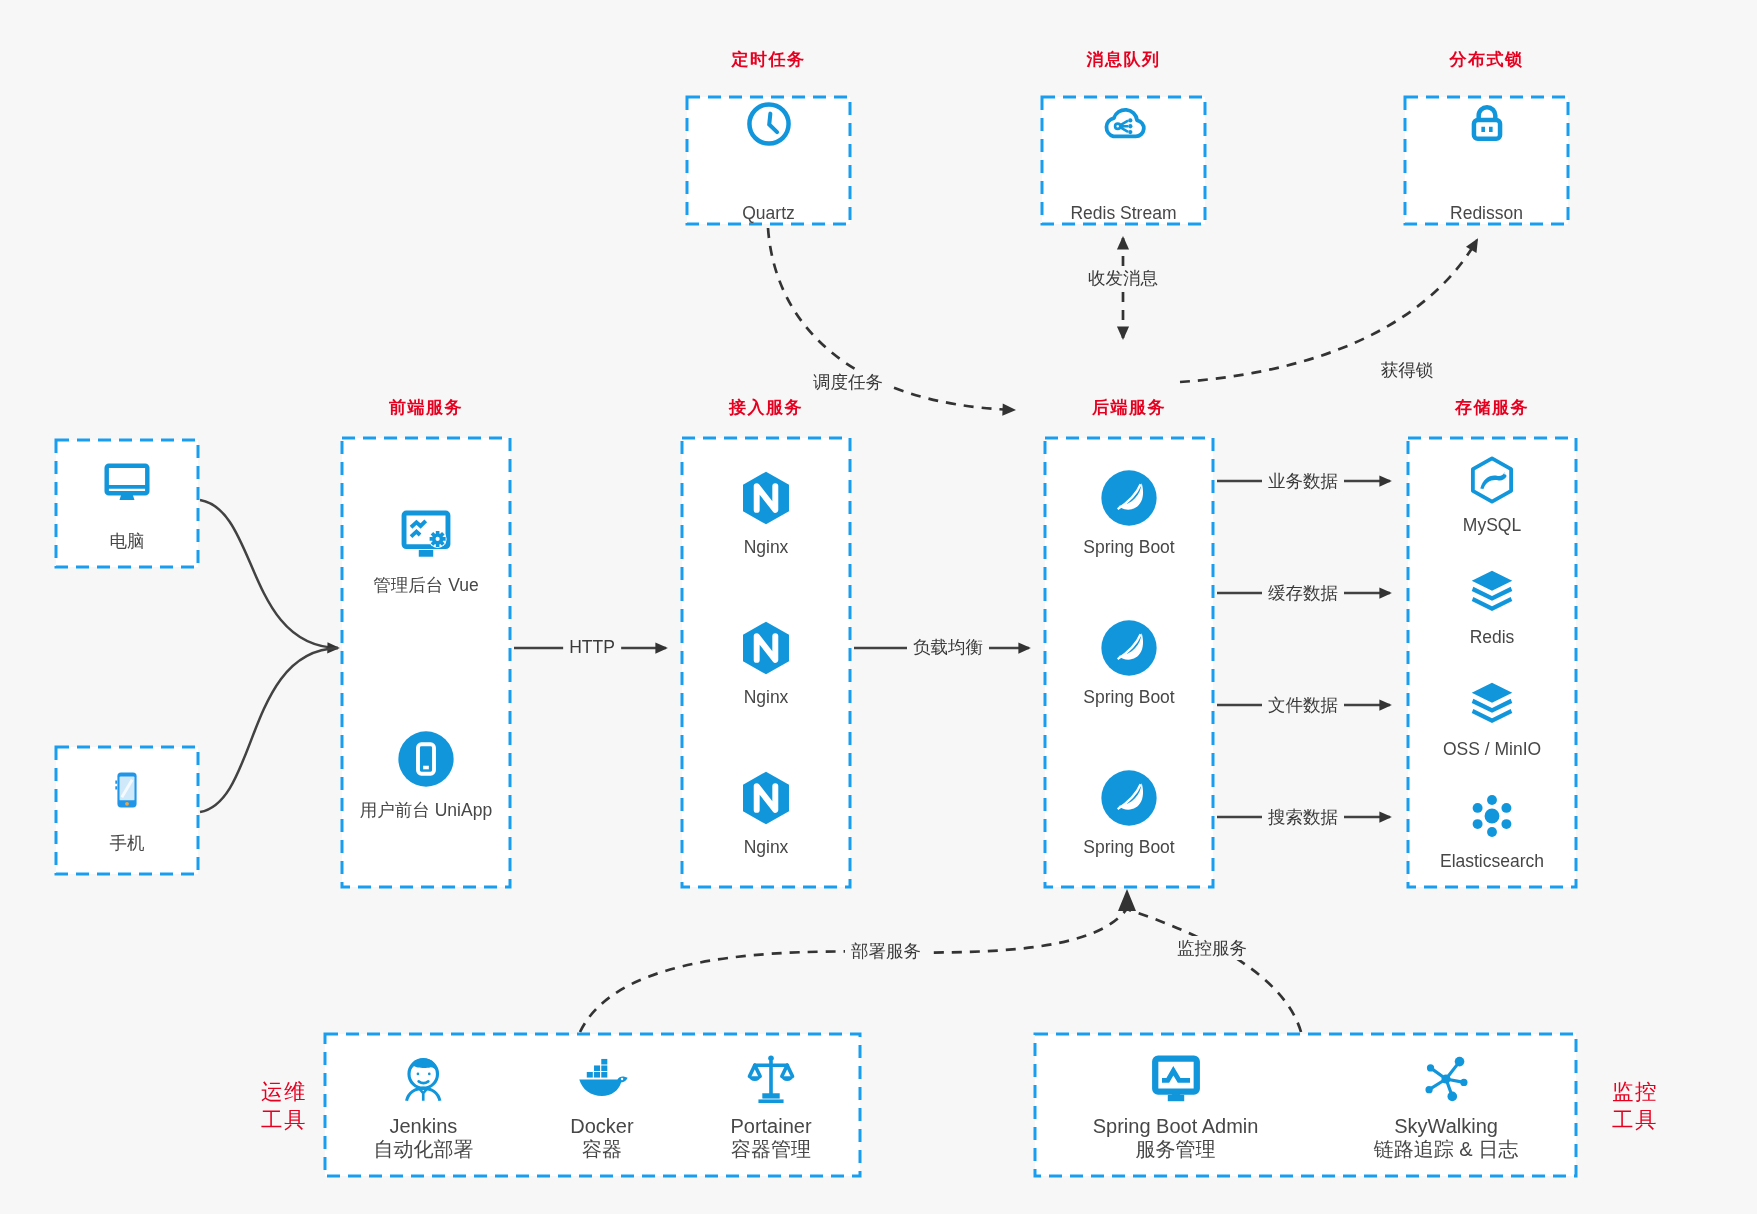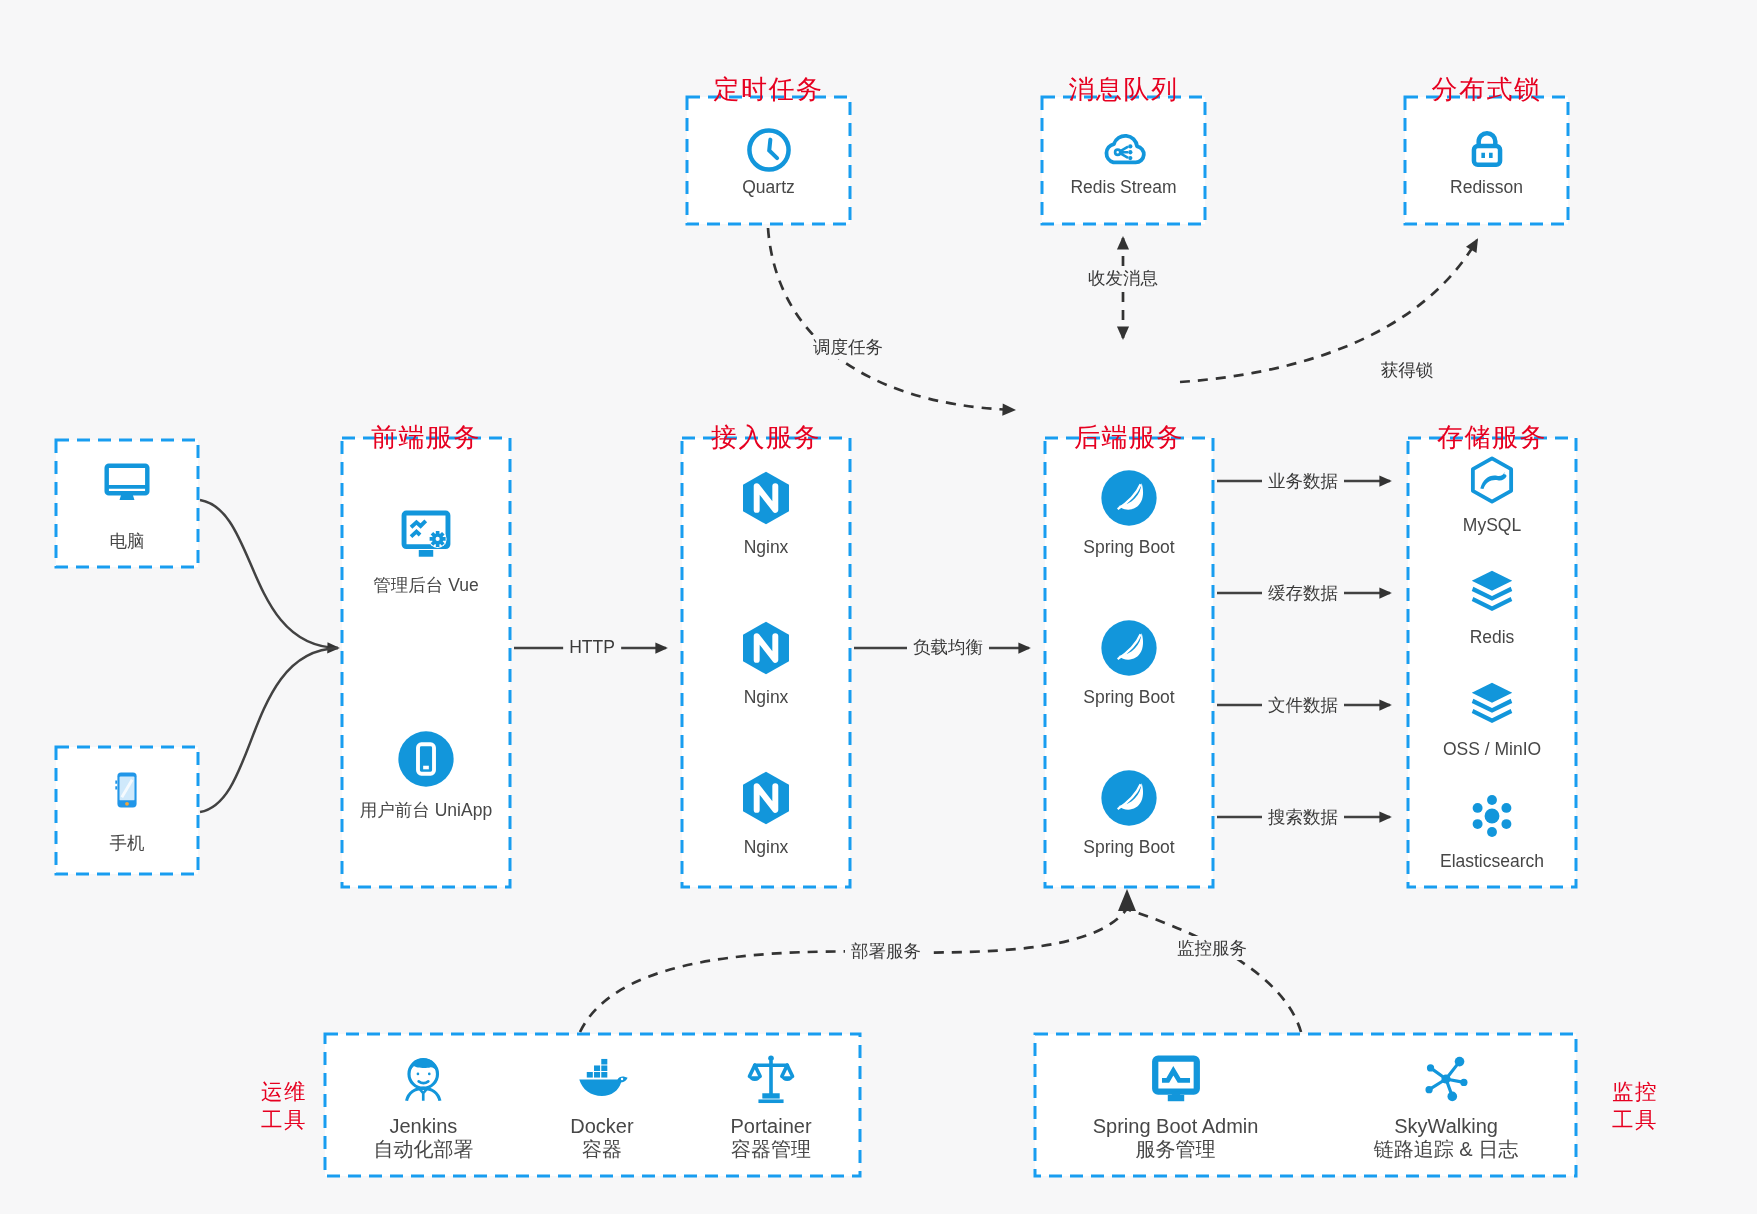--- a/index.html
+++ b/index.html
@@ -1,20 +1,20 @@
 <!DOCTYPE html>
 <html><head>
 <meta charset="utf-8">
 <style>
   html,body{margin:0;padding:0;background:#f7f7f8;font-family:"Liberation Sans","DejaVu Sans",sans-serif;}
   .canvas{position:relative;width:1757px;height:1214px;background:#f7f7f8;overflow:hidden;}
   .layer{position:absolute;left:0;top:0;}
-  .rtitle{position:absolute;color:#e60020;font-weight:400;font-size:26px;letter-spacing:1.5px;text-align:center;white-space:nowrap;margin-top:24px;}
+  .rtitle{position:absolute;color:#e60020;font-weight:700;font-size:17px;letter-spacing:1.5px;text-align:center;white-space:nowrap;}
   .group{position:absolute;display:flex;flex-direction:column;align-items:center;}
-  .tgroup{justify-content:center;gap:0;width:163px;height:127px;}
+  .tgroup{justify-content:space-between;gap:0;width:163px;height:127px;}
   .client{justify-content:center;gap:18px;width:142px;height:127px;}
   .col{width:168px;height:449px;top:438px;justify-content:space-around;}
   .colitem{display:flex;flex-direction:column;align-items:center;gap:8px;}
   .itemlabel{font-size:17.5px;color:#474747;white-space:nowrap;}
   .bgroup{position:absolute;top:1034px;height:142px;display:flex;justify-content:space-around;align-items:center;}
   .bitem{display:flex;flex-direction:column;align-items:center;}
   .bitem .ln{font-size:20px;color:#474747;line-height:23px;white-space:nowrap;}
   .bitem .ic{margin-bottom:7px;}
   .elabel{position:absolute;transform:translate(-50%,-50%);background:#f7f7f8;padding:0 6px;font-size:17.5px;color:#3a3a3a;white-space:nowrap;}
   .rside{position:absolute;color:#e60020;font-weight:400;font-size:21.5px;line-height:28px;text-align:center;letter-spacing:1.5px;}
@@ -379,19 +379,19 @@
       <div class="ln">链路追踪 &amp; 日志</div>
     </div>
   </div>
 
   <div class="elabel" style="left:592px;top:647px">HTTP</div>
   <div class="elabel" style="left:948px;top:647px">负载均衡</div>
   <div class="elabel" style="left:1303px;top:481px">业务数据</div>
   <div class="elabel" style="left:1303px;top:593px">缓存数据</div>
   <div class="elabel" style="left:1303px;top:705px">文件数据</div>
   <div class="elabel" style="left:1303px;top:817px">搜索数据</div>
-  <div class="elabel" style="left:848px;top:347px">调度任务</div>
+  <div class="elabel" style="left:848px;top:382px">调度任务</div>
   <div class="elabel" style="left:1123px;top:278px">收发消息</div>
   <div class="elabel" style="left:1407px;top:370px">获得锁</div>
   <div class="elabel" style="left:886px;top:951px">部署服务</div>
   <div class="elabel" style="left:1212px;top:948px">监控服务</div>
 
 </div>
 
 </body></html>

